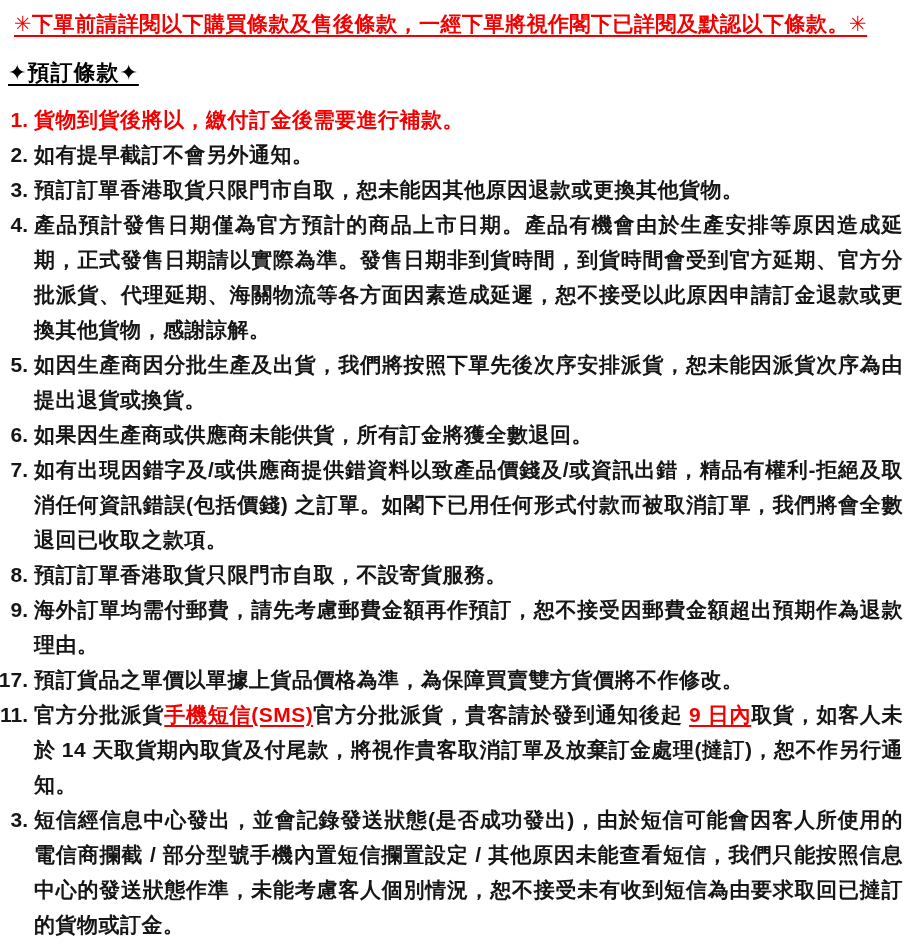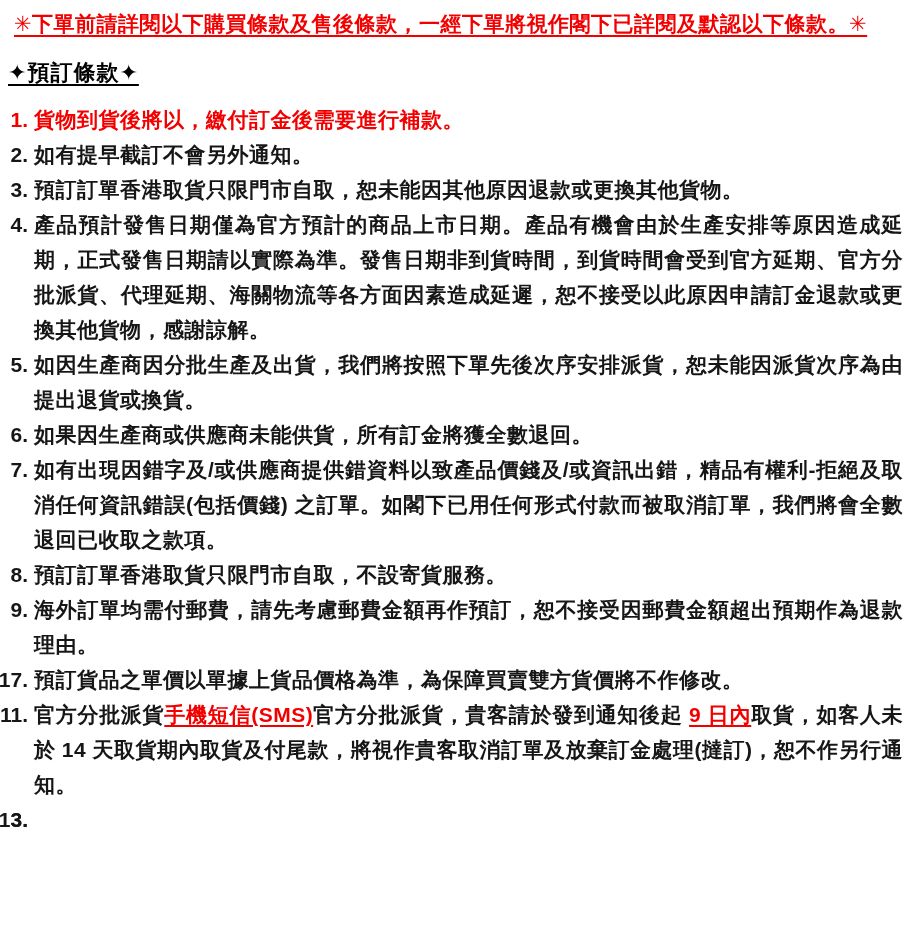--- a/index.html
+++ b/index.html
@@ -87,19 +87,19 @@
       <li class="term"><span class="marker">2.</span><span><span class="normal">如有提早截訂不會另外通知。</span></span></li>
       <li class="term"><span class="marker">3.</span><span><span class="normal">預訂訂單香港取貨只限門市自取，恕未能因其他原因退款或更換其他貨物。</span></span></li>
       <li class="term"><span class="marker">4.</span><span><span class="normal">產品預計發售日期僅為官方預計的商品上市日期。產品有機會由於生產安排等原因造成延期，正式發售日期請以實際為準。發售日期非到貨時間，到貨時間會受到官方延期、官方分批派貨、代理延期、海關物流等各方面因素造成延遲，恕不接受以此原因申請訂金退款或更換其他貨物，感謝諒解。</span></span></li>
       <li class="term"><span class="marker">5.</span><span><span class="normal">如因生產商因分批生產及出貨，我們將按照下單先後次序安排派貨，恕未能因派貨次序為由提出退貨或換貨。</span></span></li>
       <li class="term"><span class="marker">6.</span><span><span class="normal">如果因生產商或供應商未能供貨，所有訂金將獲全數退回。</span></span></li>
       <li class="term"><span class="marker">7.</span><span><span class="normal">如有出現因錯字及/或供應商提供錯資料以致產品價錢及/或資訊出錯，精品有權利-拒絕及取消任何資訊錯誤(包括價錢) 之訂單。如閣下已用任何形式付款而被取消訂單，我們將會全數退回已收取之款項。</span></span></li>
       <li class="term"><span class="marker">8.</span><span><span class="normal">預訂訂單香港取貨只限門市自取，不設寄貨服務。</span></span></li>
       <li class="term"><span class="marker">9.</span><span><span class="normal">海外訂單均需付郵費，請先考慮郵費金額再作預訂，恕不接受因郵費金額超出預期作為退款理由。</span></span></li>
       <li class="term"><span class="marker">17.</span><span><span class="normal">預訂貨品之單價以單據上貨品價格為準，為保障買賣雙方貨價將不作修改。</span></span></li>
       <li class="term"><span class="marker">11.</span><span><span class="normal">官方分批派貨</span><span class="red-underline">手機短信(SMS)</span><span class="normal">官方分批派貨，貴客請於發到通知後起 </span><span class="red-underline">9 日內</span><span class="normal">取貨，如客人未於 14 天取貨期內取貨及付尾款，將視作貴客取消訂單及放棄訂金處理(撻訂)，恕不作另行通知。</span></span></li>
-      <li class="term"><span class="marker">3.</span></li>
+      <li class="term"><span class="marker">3.</span><span><span class="normal">短信經信息中心發出，並會記錄發送狀態(是否成功發出)，由於短信可能會因客人所使用的電信商攔截 / 部分型號手機內置短信攔置設定 / 其他原因未能查看短信，我們只能按照信息中心的發送狀態作準，未能考慮客人個別情況，恕不接受未有收到短信為由要求取回已撻訂的貨物或訂金。</span></span></li>
       <li class="term">
         <span class="marker">13.</span>
       </li>
     </ol>
 
 </div>
 
 </body></html>

